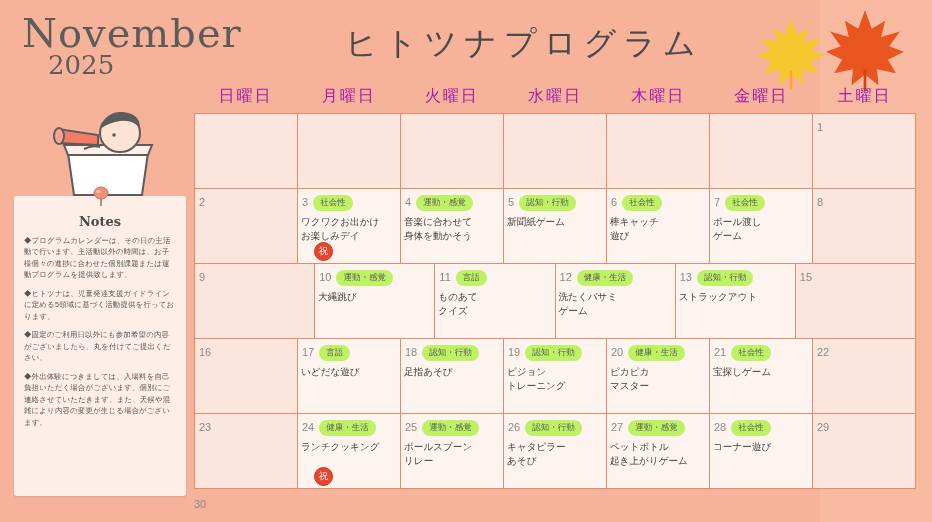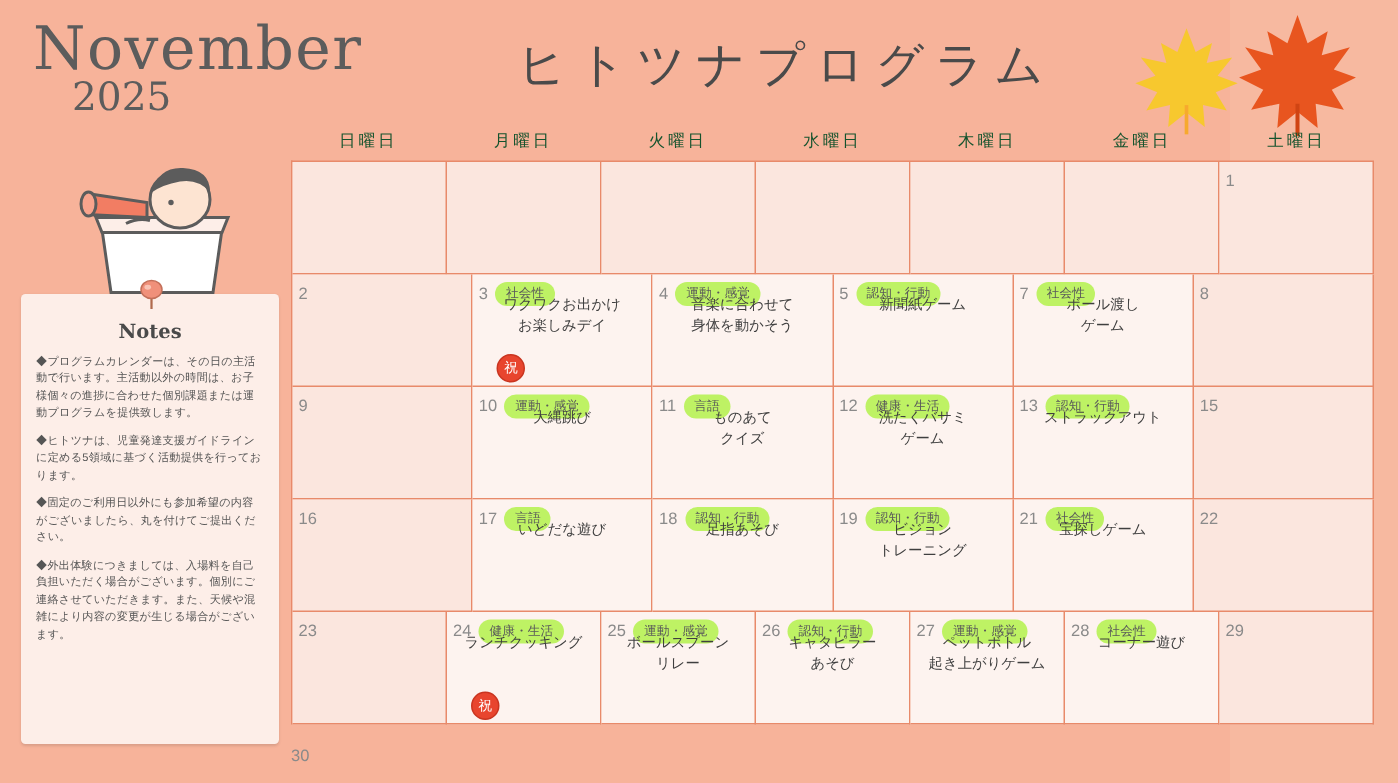--- a/index.html
+++ b/index.html
@@ -110,22 +110,22 @@
     width: 722px;
   }
   .dow-row {
     display: flex;
     width: 722px;
     margin-bottom: 6px;
   }
   .dow {
     flex: 1 1 0;
     text-align: center;
-    font-size: 11px;
-    color: #14532d;
+    font-size: 16px;
+    color: #a21caf;
     letter-spacing: 2px;
   }
   .grid {
     width: 722px;
     border-top: 1px solid #e88a6a;
     border-left: 1px solid #e88a6a;
     box-sizing: border-box;
   }
   .week {
     display: flex;
@@ -157,22 +157,21 @@
     color: #5a5a5a;
     padding: 2px 7px;
     margin-left: 5px;
     vertical-align: 1px;
     white-space: nowrap;
   }
   .event {
     position: absolute;
     left: 0;
     right: 0;
-    top: 14px;
-    text-align: center;
+    top: 26px;
     font-size: 9.6px;
     line-height: 1.5;
     color: #3f3f3f;
     padding: 0 3px;
     box-sizing: border-box;
   }
   .holiday-stamp {
     position: absolute;
     left: 16px;
     bottom: 2px;
@@ -268,36 +267,38 @@
           <div class="cell empty"></div>
           <div class="cell empty"></div>
           <div class="cell empty"></div>
           <div class="cell weekend-gray"><span class="daynum">1</span></div>
         </div>
         <div class="week">
           <div class="cell weekend-gray"><span class="daynum">2</span></div>
           <div class="cell"><span class="daynum">3</span><span class="tag">社会性</span><div class="event">ワクワクお出かけ<br>お楽しみデイ</div><div class="holiday-stamp">祝</div></div>
           <div class="cell"><span class="daynum">4</span><span class="tag">運動・感覚</span><div class="event">音楽に合わせて<br>身体を動かそう</div></div>
           <div class="cell"><span class="daynum">5</span><span class="tag">認知・行動</span><div class="event">新聞紙ゲーム</div></div>
+          <div class="cell"><span class="daynum">6</span><span class="tag">社会性</span><div class="event">棒キャッチ<br>遊び</div></div>
           <div class="cell"><span class="daynum">7</span><span class="tag">社会性</span><div class="event">ボール渡し<br>ゲーム</div></div>
           <div class="cell weekend-gray"><span class="daynum">8</span></div>
         </div>
         <div class="week">
           <div class="cell weekend-gray"><span class="daynum">9</span></div>
           <div class="cell"><span class="daynum">10</span><span class="tag">運動・感覚</span><div class="event">大縄跳び</div></div>
           <div class="cell"><span class="daynum">11</span><span class="tag">言語</span><div class="event">ものあて<br>クイズ</div></div>
           <div class="cell"><span class="daynum">12</span><span class="tag">健康・生活</span><div class="event">洗たくバサミ<br>ゲーム</div></div>
           <div class="cell"><span class="daynum">13</span><span class="tag">認知・行動</span><div class="event">ストラックアウト</div></div>
           <div class="cell weekend-gray"><span class="daynum">15</span></div>
         </div>
         <div class="week">
           <div class="cell weekend-gray"><span class="daynum">16</span></div>
           <div class="cell"><span class="daynum">17</span><span class="tag">言語</span><div class="event">いどだな遊び</div></div>
           <div class="cell"><span class="daynum">18</span><span class="tag">認知・行動</span><div class="event">足指あそび</div></div>
           <div class="cell"><span class="daynum">19</span><span class="tag">認知・行動</span><div class="event">ビジョン<br>トレーニング</div></div>
+          <div class="cell"><span class="daynum">20</span><span class="tag">健康・生活</span><div class="event">ピカピカ<br>マスター</div></div>
           <div class="cell"><span class="daynum">21</span><span class="tag">社会性</span><div class="event">宝探しゲーム</div></div>
           <div class="cell weekend-gray"><span class="daynum">22</span></div>
         </div>
         <div class="week">
           <div class="cell weekend-gray"><span class="daynum">23</span></div>
           <div class="cell"><span class="daynum">24</span><span class="tag">健康・生活</span><div class="event">ランチクッキング</div><div class="holiday-stamp">祝</div></div>
           <div class="cell"><span class="daynum">25</span><span class="tag">運動・感覚</span><div class="event">ボールスプーン<br>リレー</div></div>
           <div class="cell"><span class="daynum">26</span><span class="tag">認知・行動</span><div class="event">キャタピラー<br>あそび</div></div>
           <div class="cell"><span class="daynum">27</span><span class="tag">運動・感覚</span><div class="event">ペットボトル<br>起き上がりゲーム</div></div>
           <div class="cell"><span class="daynum">28</span><span class="tag">社会性</span><div class="event">コーナー遊び</div></div>

